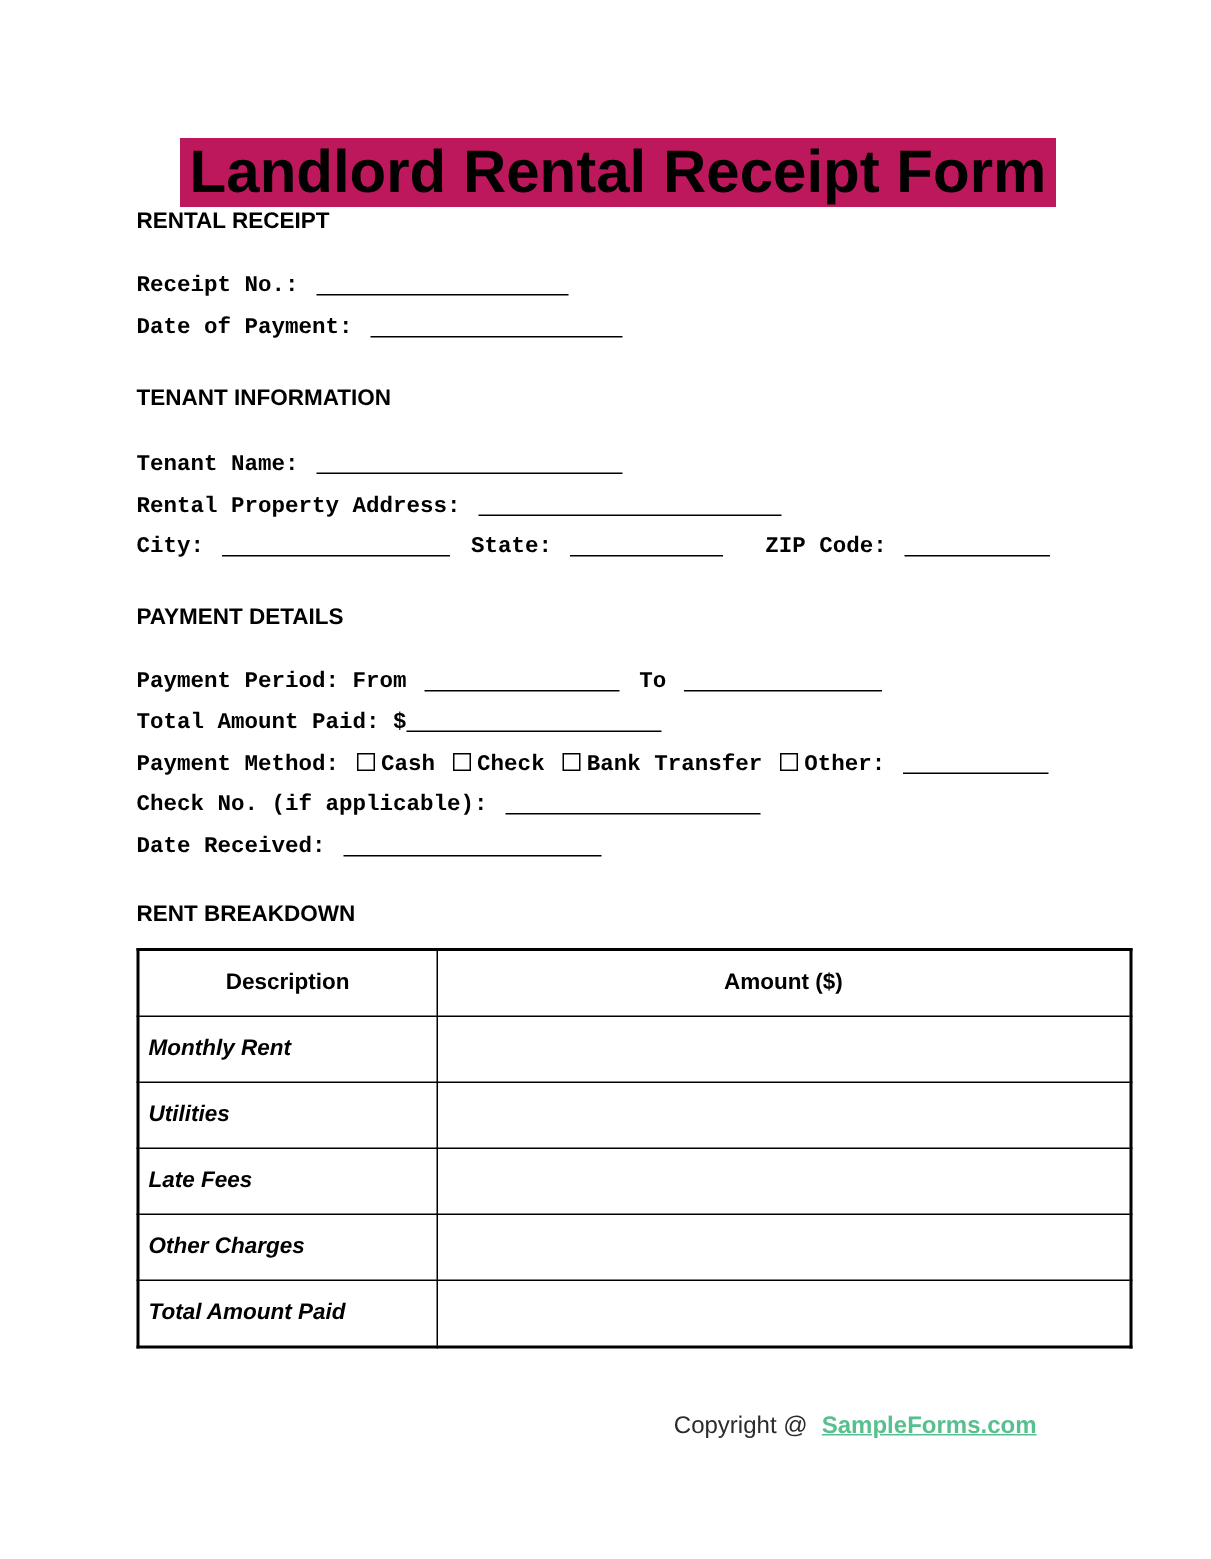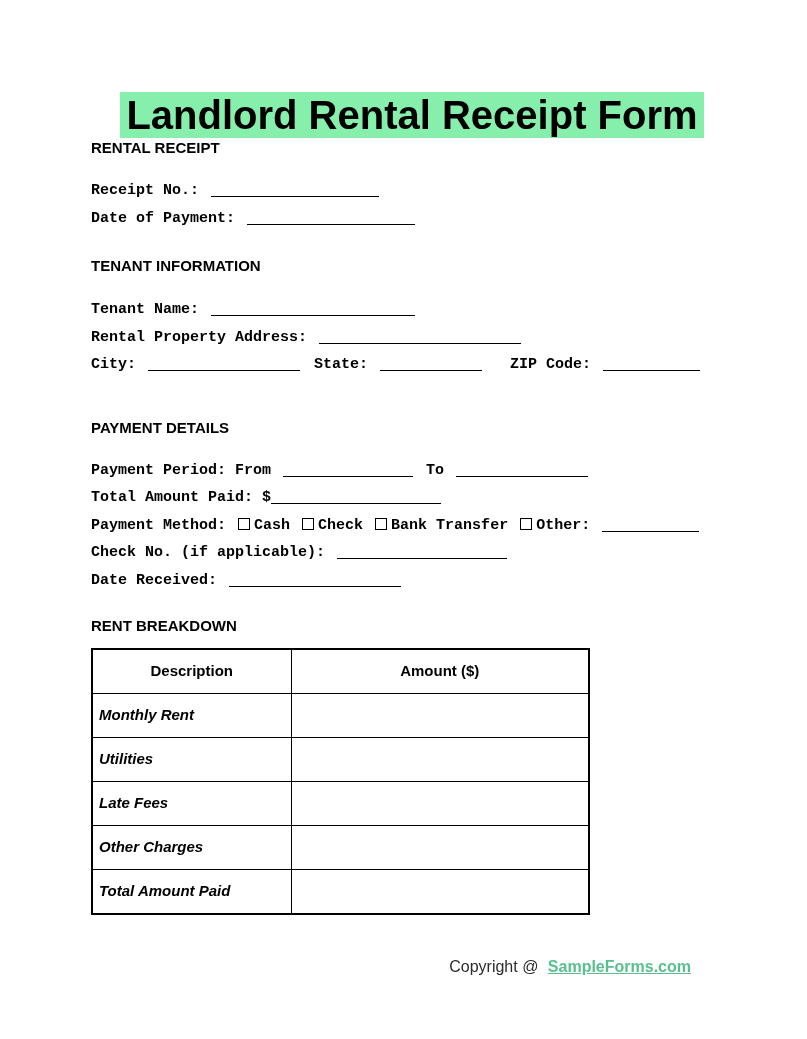--- a/index.html
+++ b/index.html
@@ -10,39 +10,39 @@
     font-family:"Liberation Sans","DejaVu Sans",sans-serif;
     color:#000;
     overflow:hidden;
   }
   .title-wrap{
     padding-top:92px;
     text-align:center;
   }
   .title{
     display:inline-block;
-    background:#86efac;
+    background:#be185d;
     font-size:40px;
     font-weight:bold;
     line-height:46px;
     padding:0 6px;
     letter-spacing:0px;
     white-space:nowrap;
     margin-left:17px;
   }
   .content{padding:0 91px;}
   .sec-heading{
     font-size:15px;
     font-weight:bold;
     line-height:19px;
     margin:0;
   }
   .h-rental{}
   .h-tenant{margin-top:24px;}
-  .h-payment{margin-top:39px;}
+  .h-payment{margin-top:23px;}
   .h-breakdown{margin-top:22px;}
   .field-block{margin:0;font-size:15px;font-weight:bold;font-family:Liberation Mono, monospace;}
   .field-block .line{line-height:27.5px;white-space:nowrap;}
   .blk-receipt{margin-top:20px;}
   .blk-tenant{margin-top:21px;}
   .blk-payment{margin-top:20px;}
   .blank{
     display:inline-block;
     border-bottom:1.6px solid #000;
     height:14px;
@@ -53,21 +53,21 @@
   .checkbox{
     display:inline-block;
     width:10px;height:10px;
     border:1.6px solid #000;
     vertical-align:-1px;
     margin:0 4px 0 3px;
   }
   .rent-table{
     margin-top:13px;
     border-collapse:collapse;
-    width:499px;
+    width:664px;
     border:2px solid #000;
     table-layout:fixed;
   }
   .rent-table th,.rent-table td{
     border:1.5px solid #000;
     font-size:15px;
     font-weight:bold;
     height:40px;
     vertical-align:middle;
     padding:0 0 3px 0;

